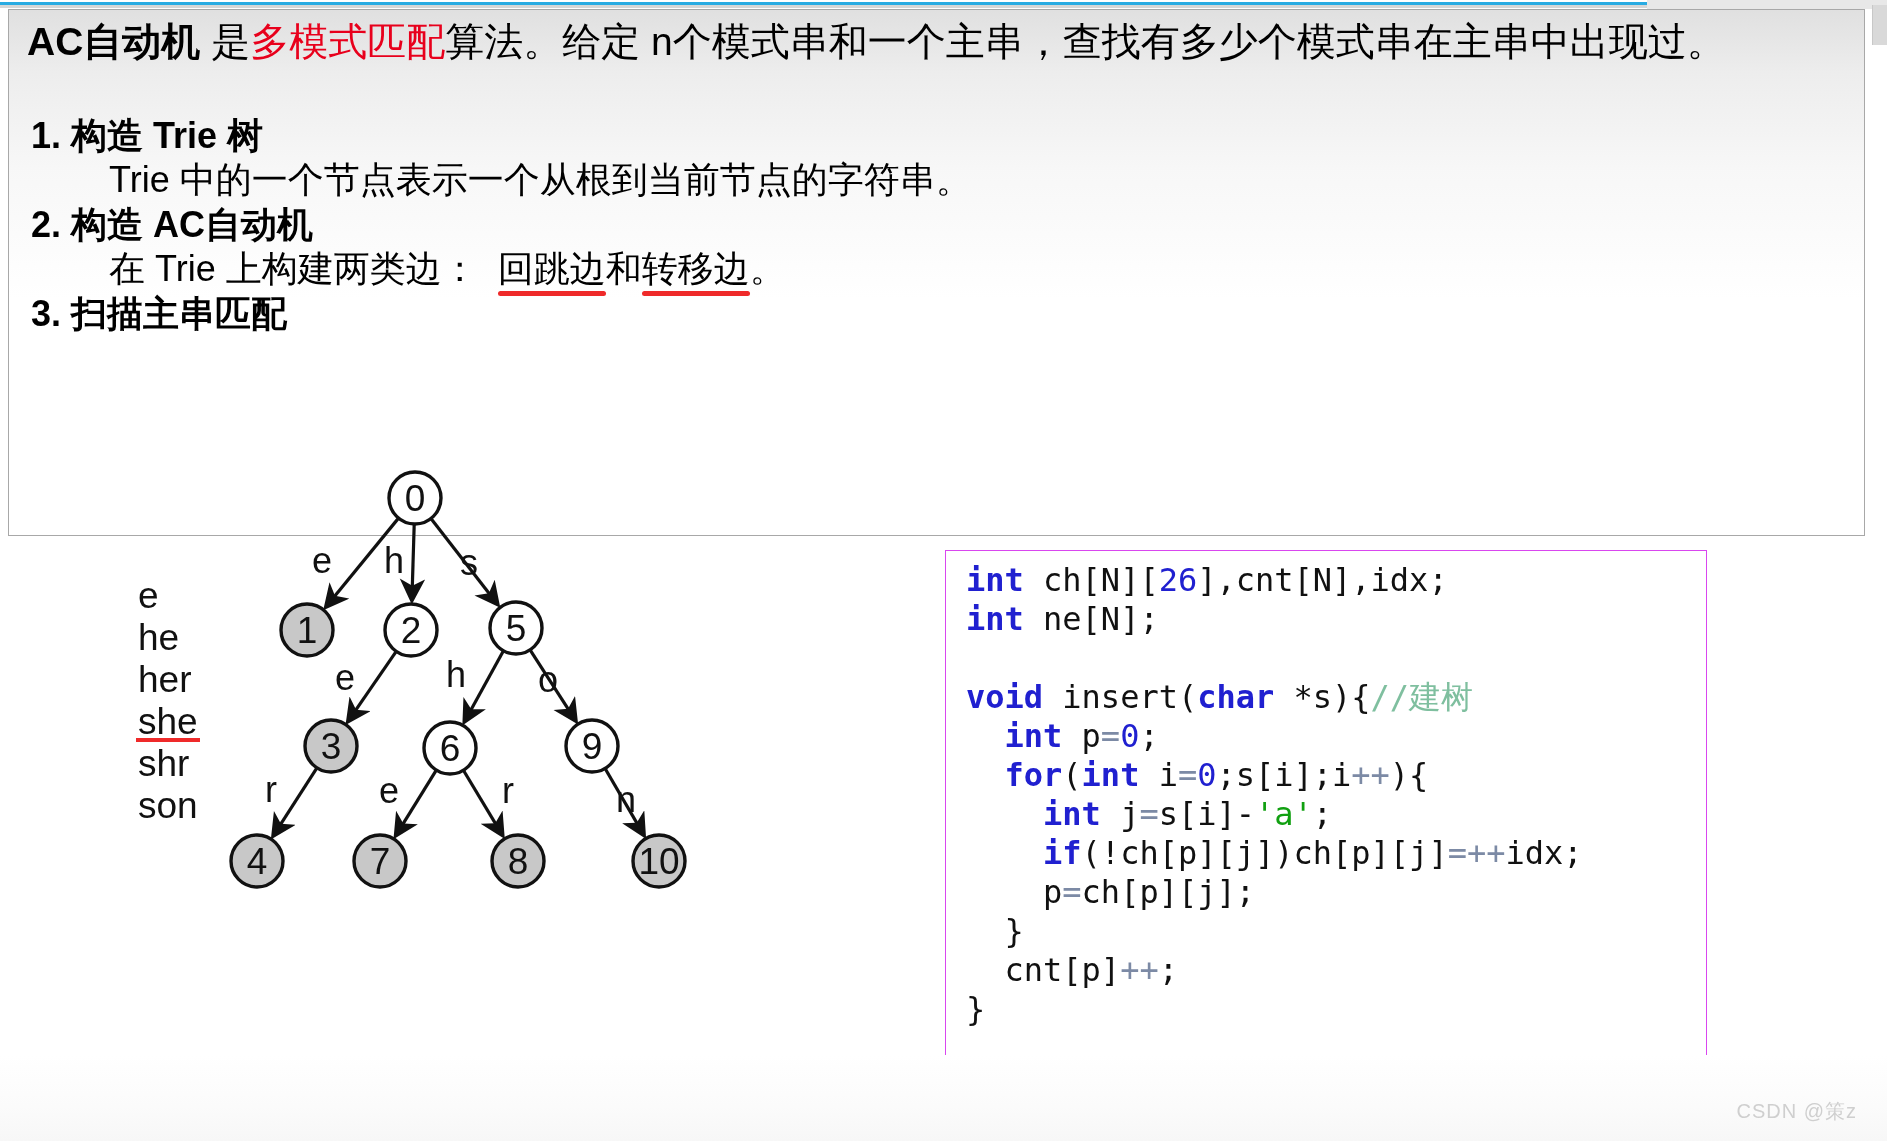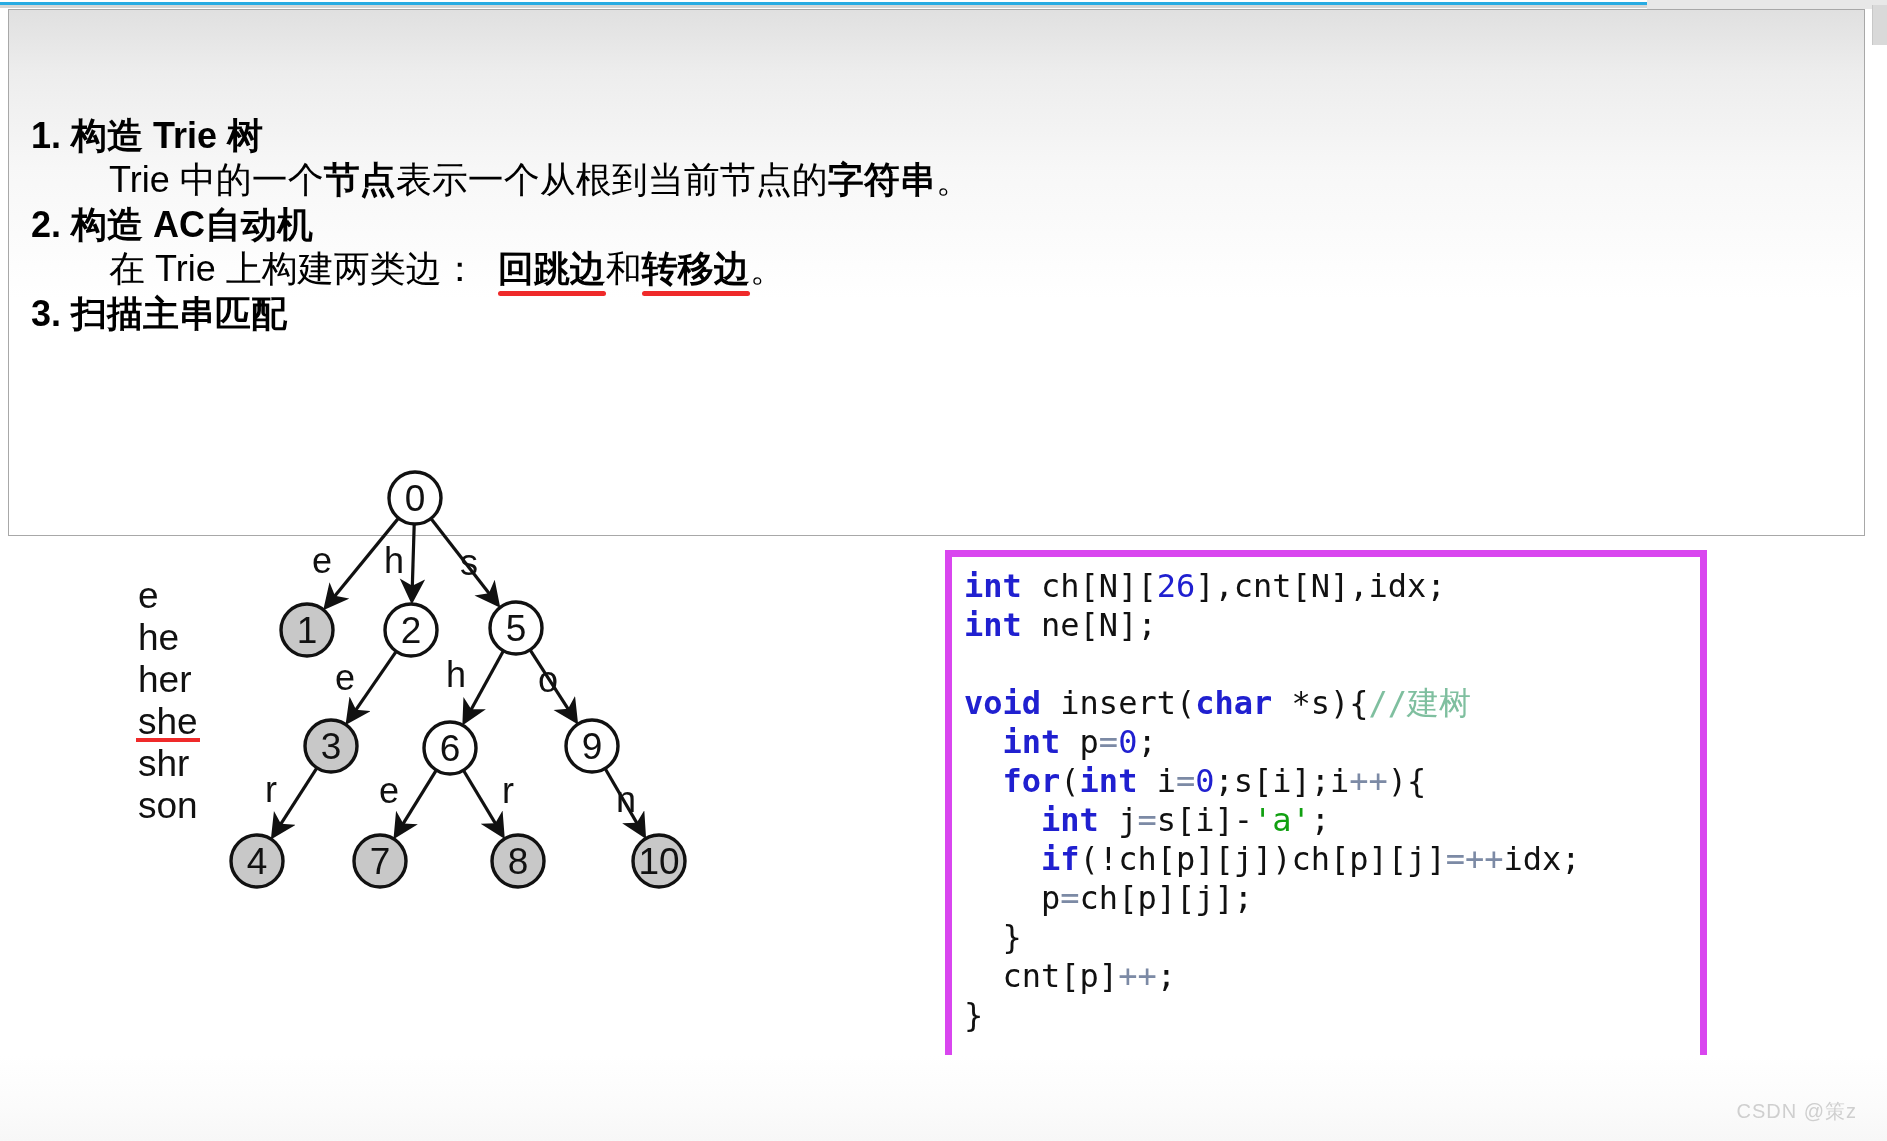--- a/index.html
+++ b/index.html
@@ -55,21 +55,21 @@
     white-space:nowrap;
   }
   ol.steps > li::marker{font-weight:bold;}
   .sub{
     font-weight:normal;
     display:block;
     padding-left:38px;
     line-height:1.20;
     white-space:nowrap;
   }
-  .sub b{font-weight:bold;}
+  .sub b{font-weight:normal;}
   .circled{
     display:inline-block;
     border:2px solid #555;
     border-radius:50%;
     width:34px;height:34px;line-height:32px;
     text-align:center;
     font-size:28px;
     vertical-align:2px;
     margin:0 1px;
     box-sizing:border-box;
@@ -98,23 +98,23 @@
     height:4px;background:#ef2a2a;
   }
 
   svg#tree-svg{position:absolute;left:0;top:0;}
 
   
   #code-panel{
     position:absolute;left:945px;top:550px;
     width:762px;height:577px;
     background:#ffffff;
-    border:7px solid #d946ef;
+    border:1px solid #d946ef;
     box-sizing:border-box;
-    padding:10px 0 0 12px;
+    padding:10px 0 0 20px;
   }
   pre#code{
     margin:0;
     font-family:"DejaVu Sans Mono","Liberation Mono",monospace;
     font-size:32px;
     line-height:1.22;
     color:#111;
     white-space:pre;
   }
   .kw{color:#2020d0;font-weight:bold;}
@@ -136,20 +136,23 @@
 </style>
 </head>
 <body>
 
 <div id="chrome-strip"></div>
 <div id="chrome-right"></div>
 <div id="chrome-scroll"></div>
 
 <div id="text-panel">
 
+  <div class="hdr-line">
+    <b>AC自动机</b><span> 是</span><span class="red">多模式匹配</span><span>算法。给定 n个模式串和一个主串，查找有多少个模式串在主串中出现过。</span>
+  </div>
 
   <ol class="steps">
 
     <li>
       <span>构造 Trie 树</span>
 
 
       <span class="sub">Trie 中的一个<b>节点</b>表示一个从根到当前节点的<b>字符串</b>。</span>
 
 

